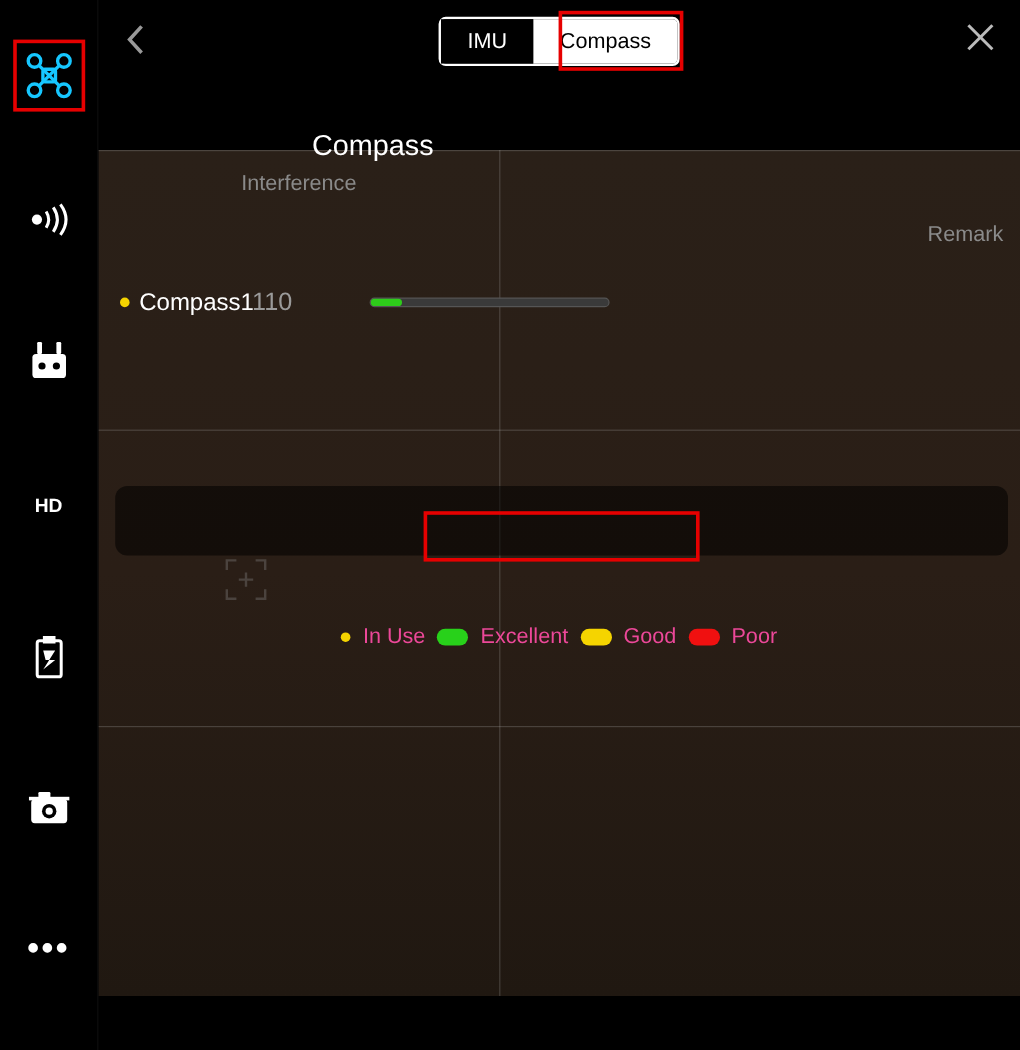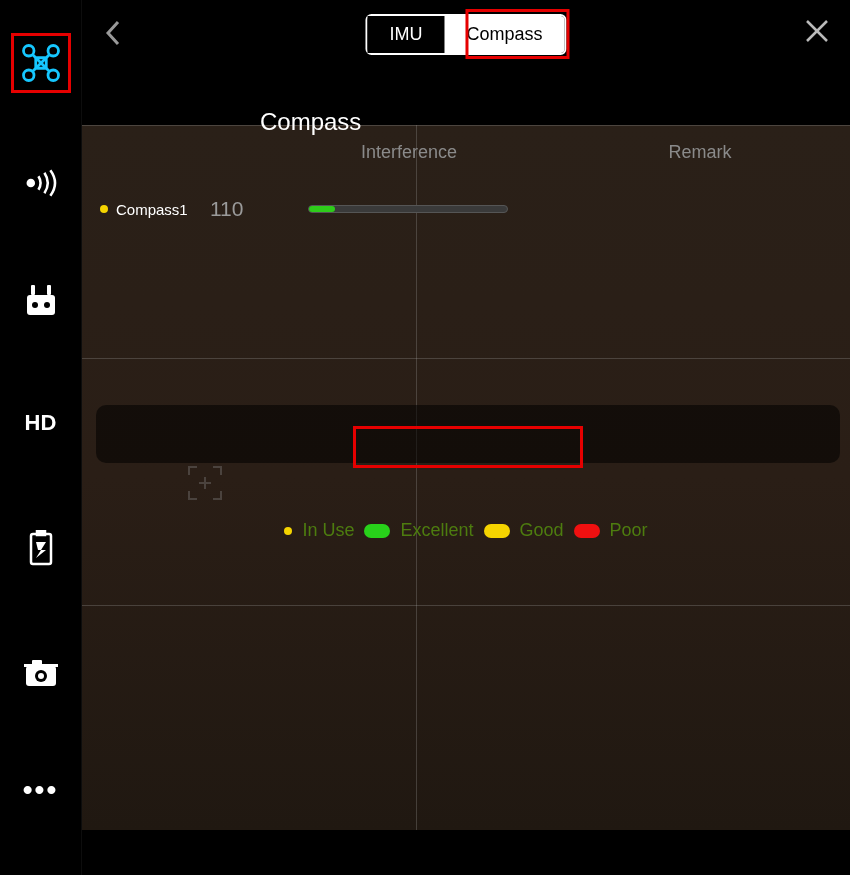--- a/index.html
+++ b/index.html
@@ -45,21 +45,21 @@
       align-items: center;
       justify-content: center;
       cursor: pointer;
     }
     .sidebar-item.first { height: 125px; }
     .highlight-red { border: 3px solid #e60000; }
     .drone-icon-wrap {
       width: 60px; height: 60px;
       display:flex; align-items:center; justify-content:center;
     }
-    .hd-text { font-size: 22px; font-weight: 600; color:#fff; }
+    .hd-text { font-size: 16px; font-weight: 600; color:#fff; }
     .more-dots { font-size: 28px; letter-spacing: 2px; font-weight: bold; line-height:1;}
 
     .topbar {
       position: absolute;
       left: 82px; right: 0; top: 0;
       height: 70px;
       display: flex;
       align-items: center;
       z-index: 5;
     }
@@ -112,32 +112,33 @@
       font-weight: 500;
       color: #fff;
       margin-left: 164px;
       margin-top: 8px;
     }
     .col-headers {
       display:flex;
       margin-top: 6px;
       color: #8a8a8a;
       font-size: 18px;
+      flex-direction: column;
     }
     .col-headers .col1 { width: 160px; }
     .col-headers .col2 { width: 250px; text-align:center; margin-left:28px;}
-    .col-headers .col3 { flex:1; text-align:center; margin-left:30px;}
+    .col-headers .col3 { flex:1; text-align:right; margin-left:30px;margin-top:22px;}
 
     .row {
       display:flex;
       align-items:center;
       margin-top: 34px;
     }
     .dot-inuse { width:8px; height:8px; background:#f5d400; border-radius:50%; margin-right:8px; margin-left:4px;}
-    .row .name { font-size:15px; color:#fff; width:94px;}
+    .row .name { font-size:20px; color:#fff; width:94px;}
     .row .value { font-size:21px; color:#9a9a9a; width:60px; }
     .progress {
       width: 200px; height: 8px; border-radius: 4px;
       background: #3a3a3a; position:relative; margin-left:38px;
       border:1px solid #555;
     }
     .progress-fill { position:absolute; left:0; top:0; bottom:0; width:13%; background:#2ecc1a; border-radius:4px;}
 
     .calibrate-btn {
       position:absolute;
@@ -174,21 +175,21 @@
     .legend {
       position:absolute;
       top:520px;
       left:82px; right:0;
       display:flex;
       justify-content:center;
       align-items:center;
       gap: 10px;
       z-index:4;
       font-size:18px;
-      color:#4d7c0f;
+      color:#ec4899;
     }
     .pill { width:26px; height:14px; border-radius:7px; display:inline-block;}
     .pill.green{ background:#28d11a;}
     .pill.yellow{ background:#f5d400;}
     .pill.red{ background:#f01010;}
     .dot-yellow { width:8px; height:8px; background:#f5d400; border-radius:50%; display:inline-block;}
 
     .bottom-black{
       position:absolute; left:0; right:0; bottom:0; height:45px; background:#000; z-index:2;
     }

